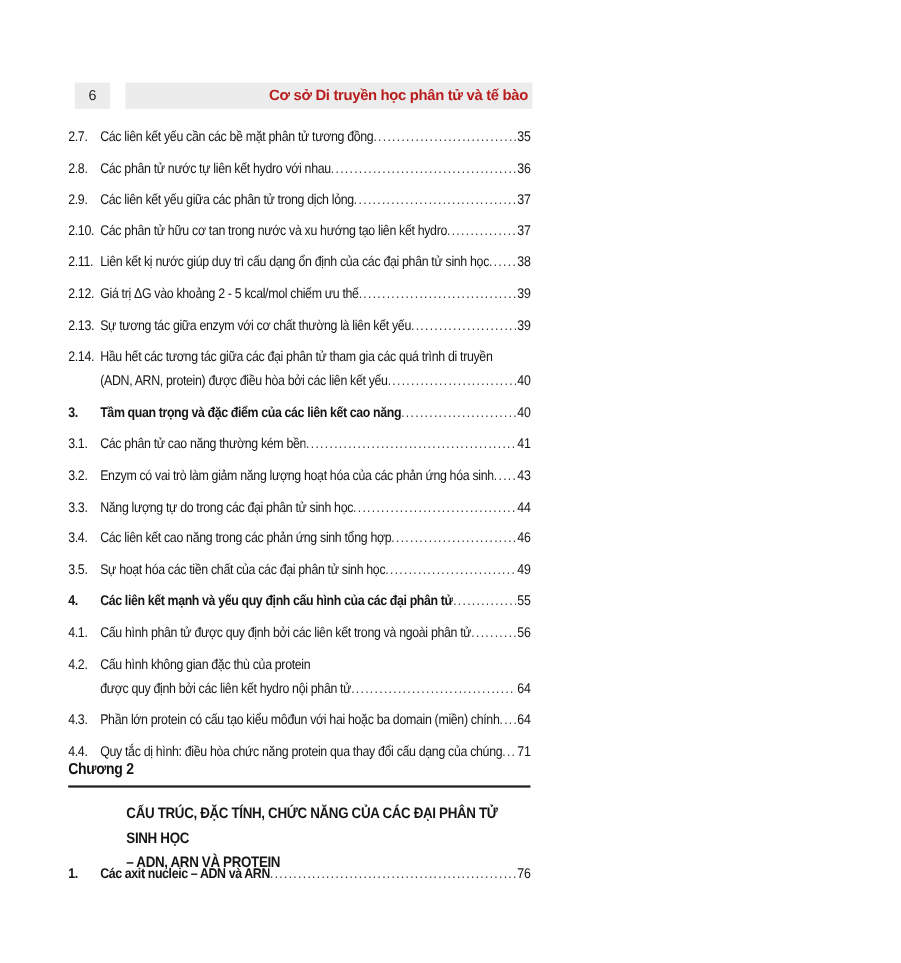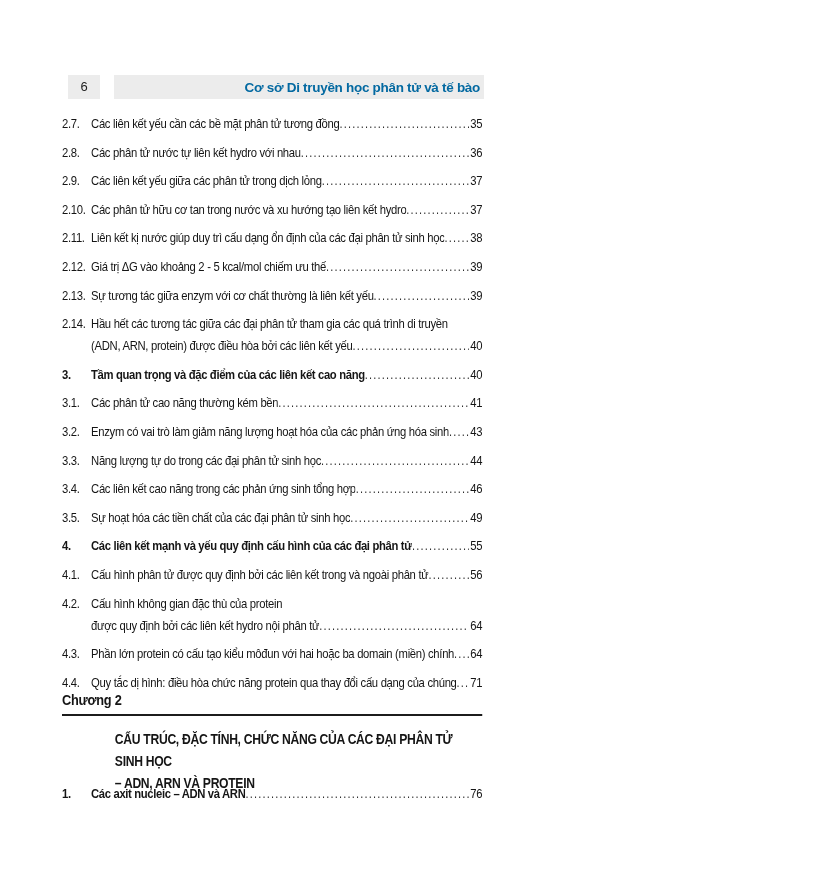--- a/index.html
+++ b/index.html
@@ -10,21 +10,21 @@
   
   .pagenum-box {
     position:absolute; left:68px; top:75px; width:32px; height:24px;
     background:#ececec; text-align:center; line-height:24px; font-size:13px; color:#222;
   }
   .header-bar {
     position:absolute; left:114px; top:75px; width:370px; height:24px;
     background:#ececec; text-align:right; line-height:24px;
   }
   .header-bar span {
-    font-weight:bold; font-size:13.5px; padding-right:4px; letter-spacing:-0.3px; color:#0369a1;
+    font-weight:bold; font-size:13.5px; padding-right:4px; letter-spacing:-0.3px; color:#b91c1c;
   }
   
   .toc-wrap { position:absolute; left:62px; top:116px; width:477px;
     transform:scaleX(0.881); transform-origin:0 0; }
   .toc-row { display:flex; align-items:baseline; font-size:12.8px; line-height:15px;
     letter-spacing:-0.35px; margin-bottom:12.6px; }
   .toc-row .num { flex:0 0 33px; }
   .toc-row .title { flex:0 1 auto; white-space:nowrap; min-width:0; overflow:hidden; }
   .leader { flex:1 1 0; overflow:hidden; white-space:nowrap; min-width:8px; }
   .leader::after {

